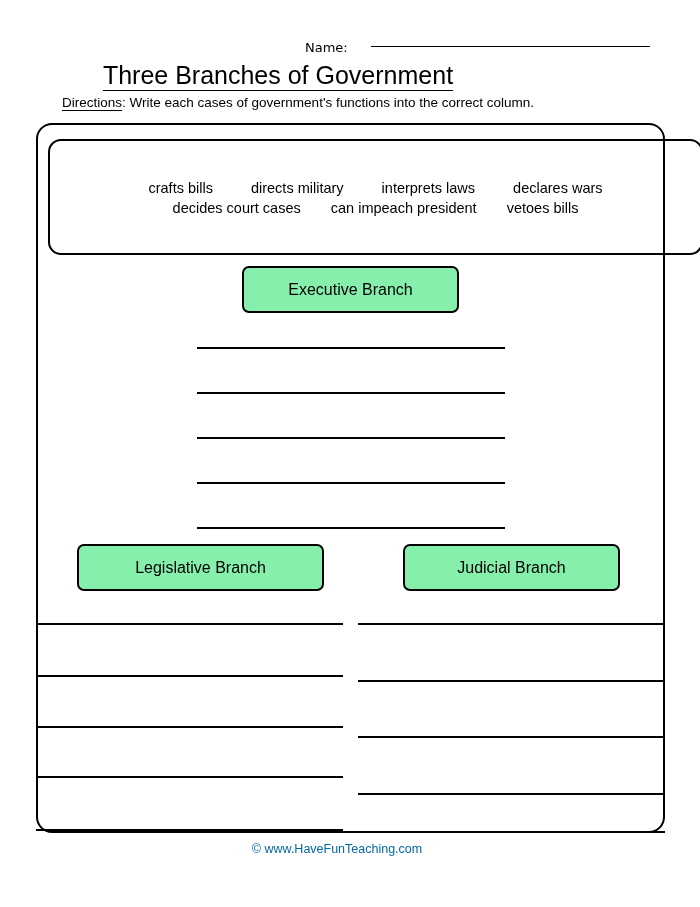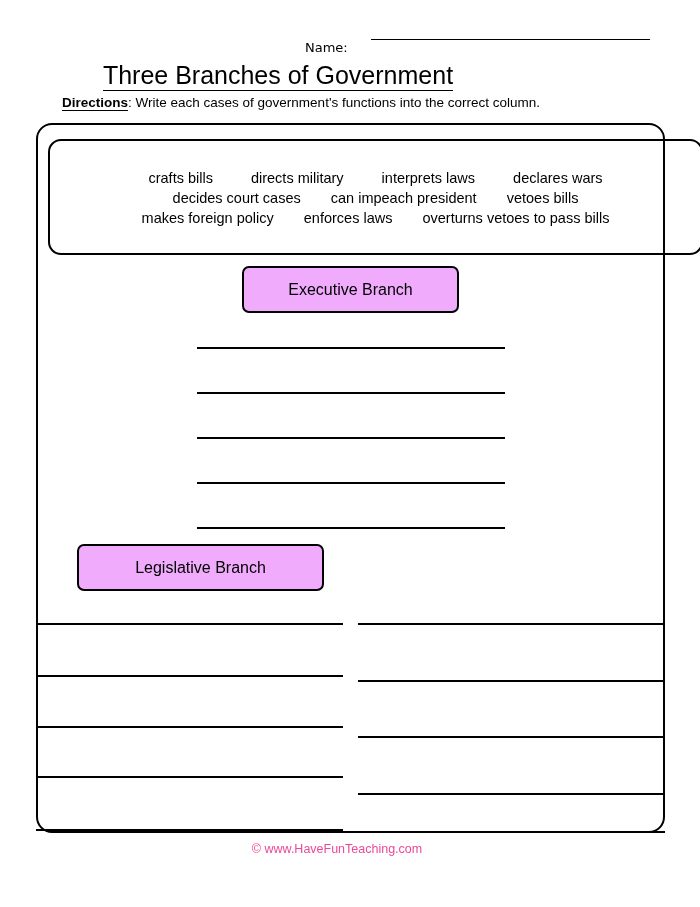--- a/index.html
+++ b/index.html
@@ -21,21 +21,21 @@
     overflow: hidden;
   }
 
   
   .name-row {
     position: absolute;
     left: 305px;
     top: 40px;
     width: 345px;
     display: flex;
-    align-items: flex-start;
+    align-items: center;
     gap: 23px;
   }
   .name-label {
     font-size: 13px;
     font-family: "DejaVu Sans", sans-serif;
     white-space: nowrap;
   }
   .name-rule {
     flex: 1 1 auto;
     border-bottom: 1.6px solid #000;
@@ -61,21 +61,21 @@
 
   .directions {
     position: absolute;
     left: 62px;
     top: 94px;
     font-size: 13.5px;
     line-height: 18px;
     white-space: nowrap;
   }
   .directions b {
-    font-weight: bold;
+    font-weight: normal;
     border-bottom: 1.6px solid #000;
   }
 
   
   .outer-frame {
     position: absolute;
     left: 36px;
     top: 123px;
     width: 629px;
     height: 710px;
@@ -109,21 +109,21 @@
   .wb-term { display: inline; }
   .wb-gap-md { display: inline-block; width: 30px; }
   .wb-gap-lg { display: inline-block; width: 38px; }
 
   
   .branch-box {
     position: absolute;
     box-sizing: border-box;
     border: 2.2px solid #000;
     border-radius: 7px;
-    background: #f0abfc;
+    background: #86efac;
     display: flex;
     align-items: center;
     justify-content: center;
     font-size: 16px;
   }
   #box-executive  { left: 242px; top: 266px; width: 217px; height: 47px; }
   #box-legislative{ left: 77px;  top: 544px; width: 247px; height: 47px; }
   #box-judicial   { left: 403px; top: 544px; width: 217px; height: 47px; }
 
   
@@ -147,21 +147,21 @@
   
   .footer {
     position: absolute;
     left: 0;
     top: 842px;
     width: 700px;
     text-align: center;
     padding-right: 26px;
     box-sizing: border-box;
     font-size: 12.5px;
-    color: #ec4899;
+    color: #0369a1;
   }
   .footer .credit { display: inline-block; }
 </style>
 </head>
 <body>
 
 <div id="page">
 
   <div class="name-row">
     <span class="name-label">Name:</span>
@@ -178,38 +178,38 @@
 
   <div class="outer-frame"></div>
 
   <div class="word-bank">
     <div class="word-bank-line">
       <span class="wb-term">crafts bills</span><span class="wb-gap-lg"></span><span class="wb-term">directs military</span><span class="wb-gap-lg"></span><span class="wb-term">interprets laws</span><span class="wb-gap-lg"></span><span class="wb-term">declares wars</span>
     </div>
     <div class="word-bank-line">
       <span class="wb-term">decides court cases</span><span class="wb-gap-md"></span><span class="wb-term">can impeach president</span><span class="wb-gap-md"></span><span class="wb-term">vetoes bills</span>
     </div>
-    <div class="word-bank-line">
-      <span class="wb-term">makes foreign policy</span><span class="wb-gap-md"></span><span class="wb-term">enforces laws</span><span class="wb-gap-md"></span><span class="wb-term">overturns vetoes to pass bills</span>
-    </div>
   </div>
 
   <div class="branch-box" id="box-executive">
     <span>Executive Branch</span>
   </div>
 
   <div class="exec-line" style="top:347px"></div>
   <div class="exec-line" style="top:392px"></div>
   <div class="exec-line" style="top:437px"></div>
   <div class="exec-line" style="top:482px"></div>
   <div class="exec-line" style="top:527px"></div>
 
   <div class="branch-box" id="box-legislative">
     <span>Legislative Branch</span>
   </div>
+  <div class="branch-box" id="box-judicial">
+    <span>Judicial Branch</span>
+  </div>
 
   <div class="col-line left" style="top:623px"></div>
   <div class="col-line left" style="top:675px"></div>
   <div class="col-line left" style="top:726px"></div>
   <div class="col-line left" style="top:776px"></div>
   <div class="col-line left" style="top:829px"></div>
 
   <div class="col-line right" style="top:623px"></div>
   <div class="col-line right" style="top:680px"></div>
   <div class="col-line right" style="top:736px"></div>

